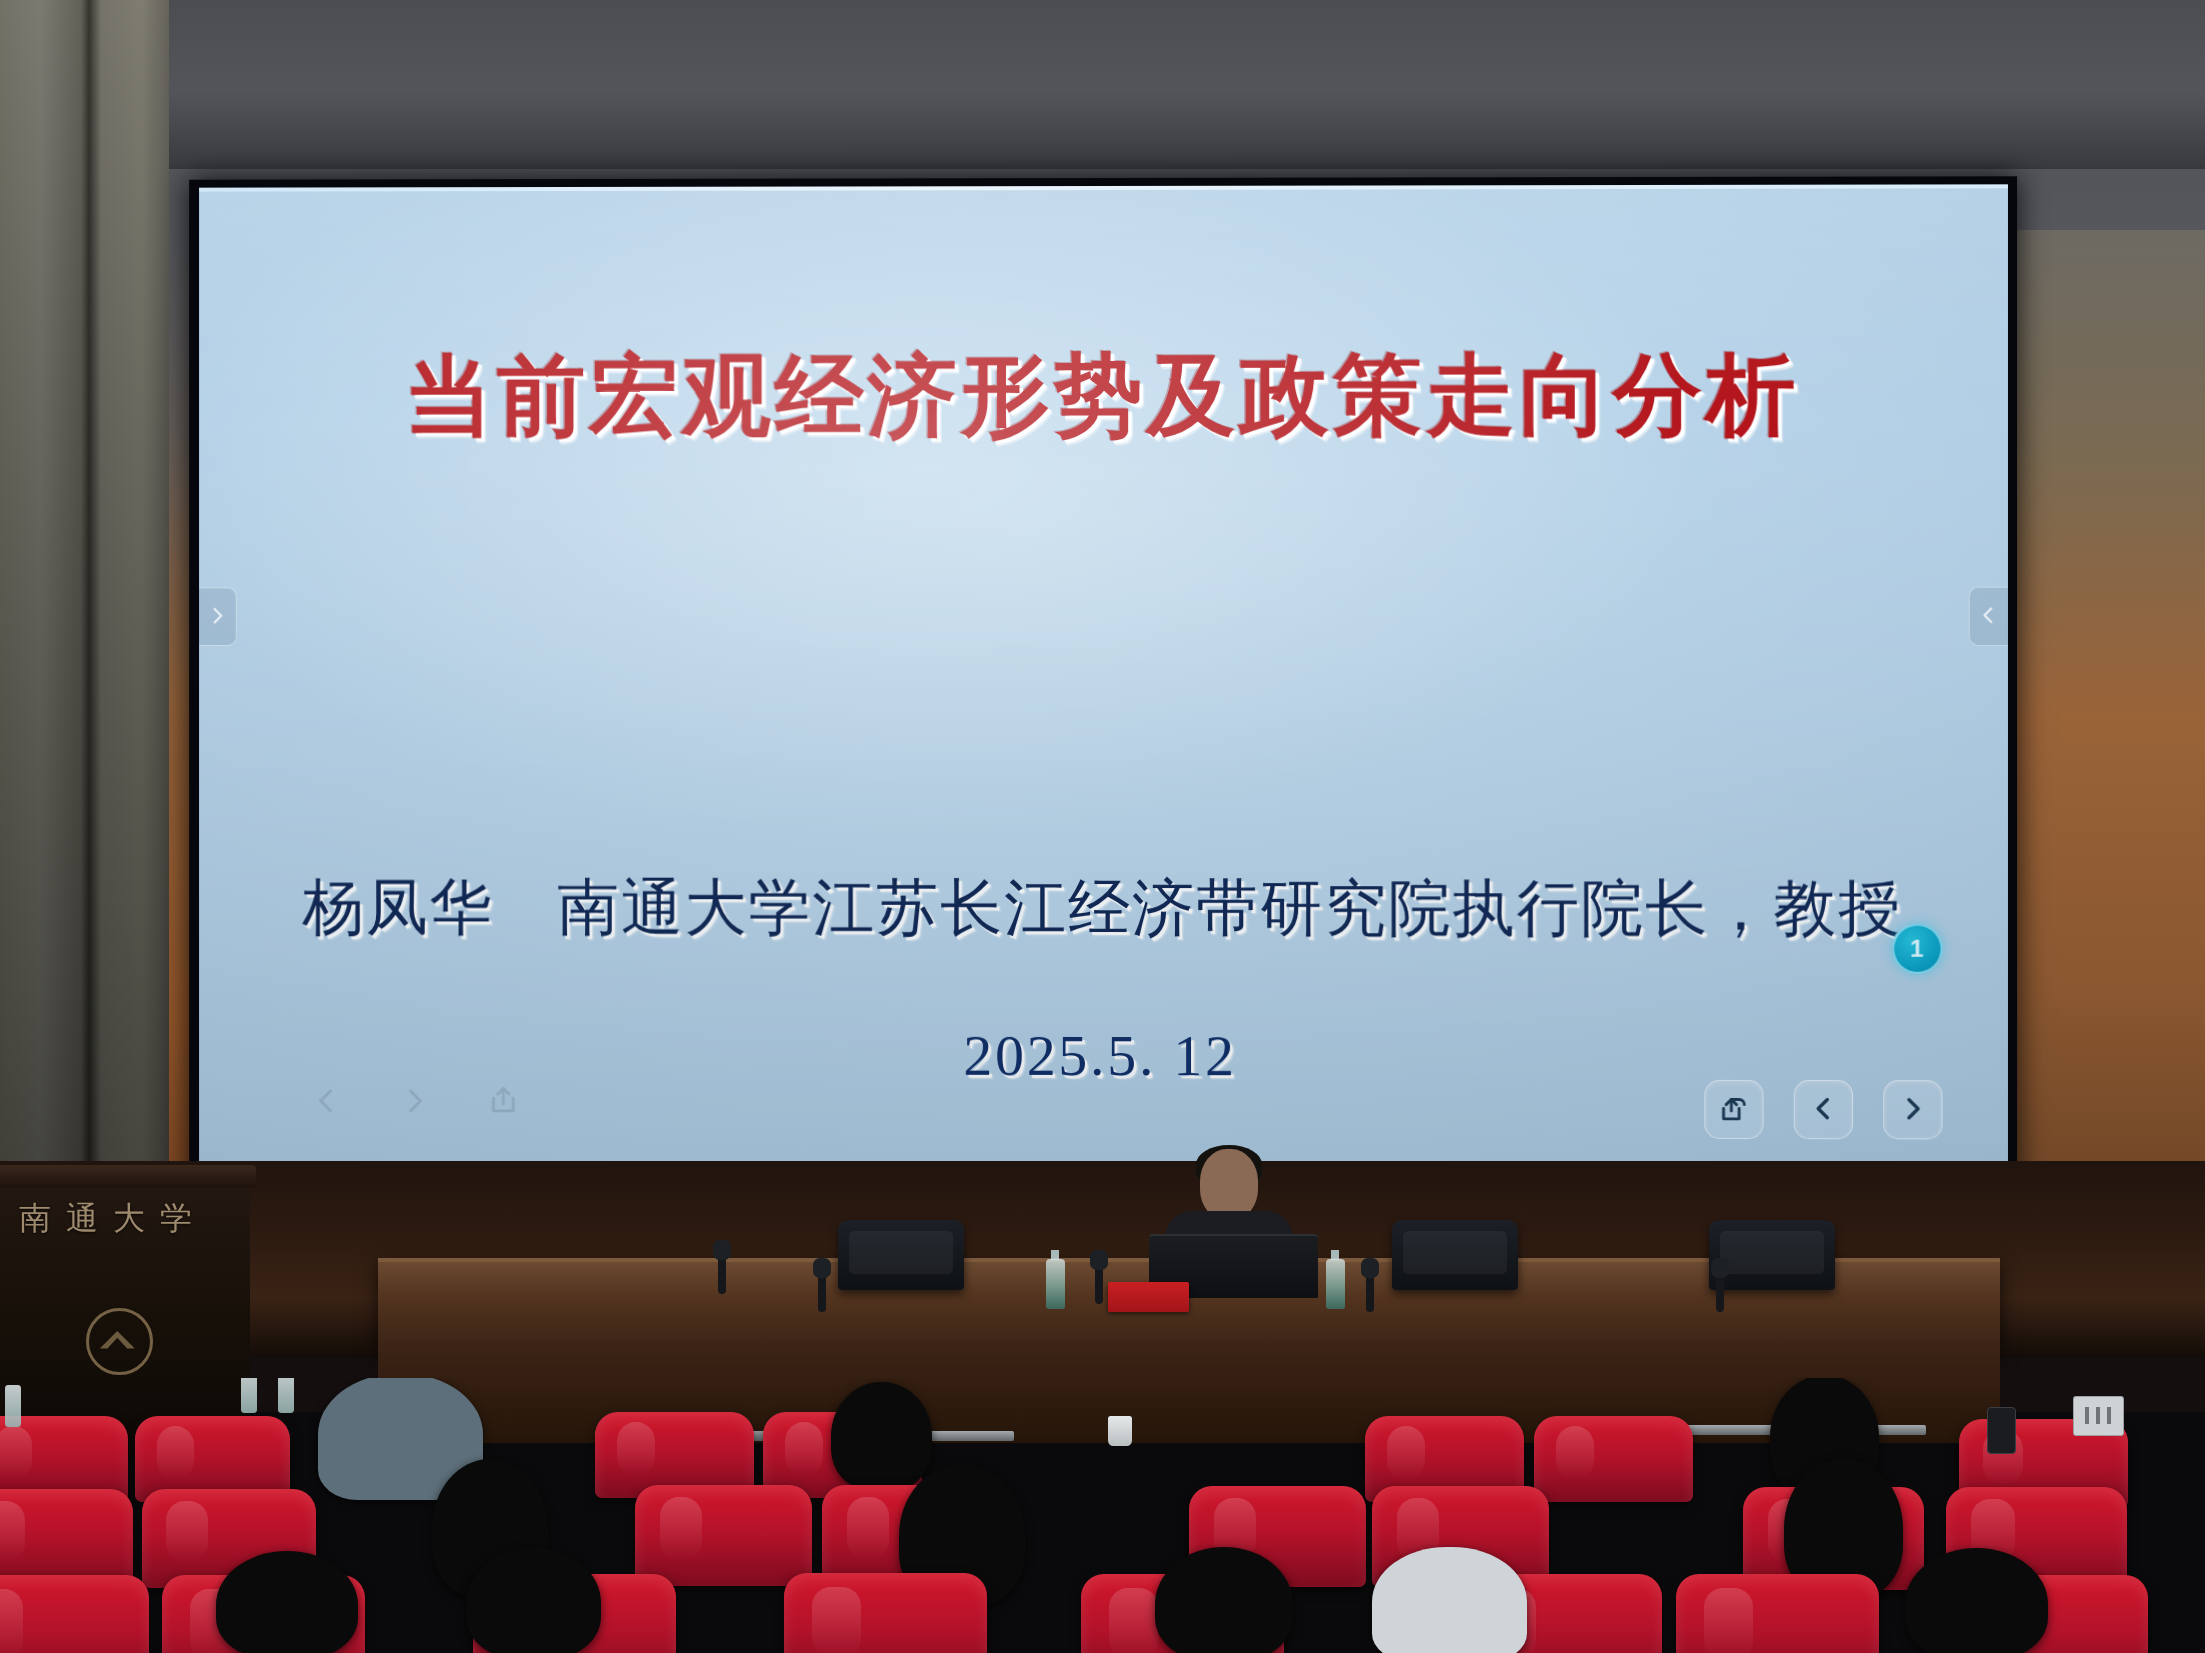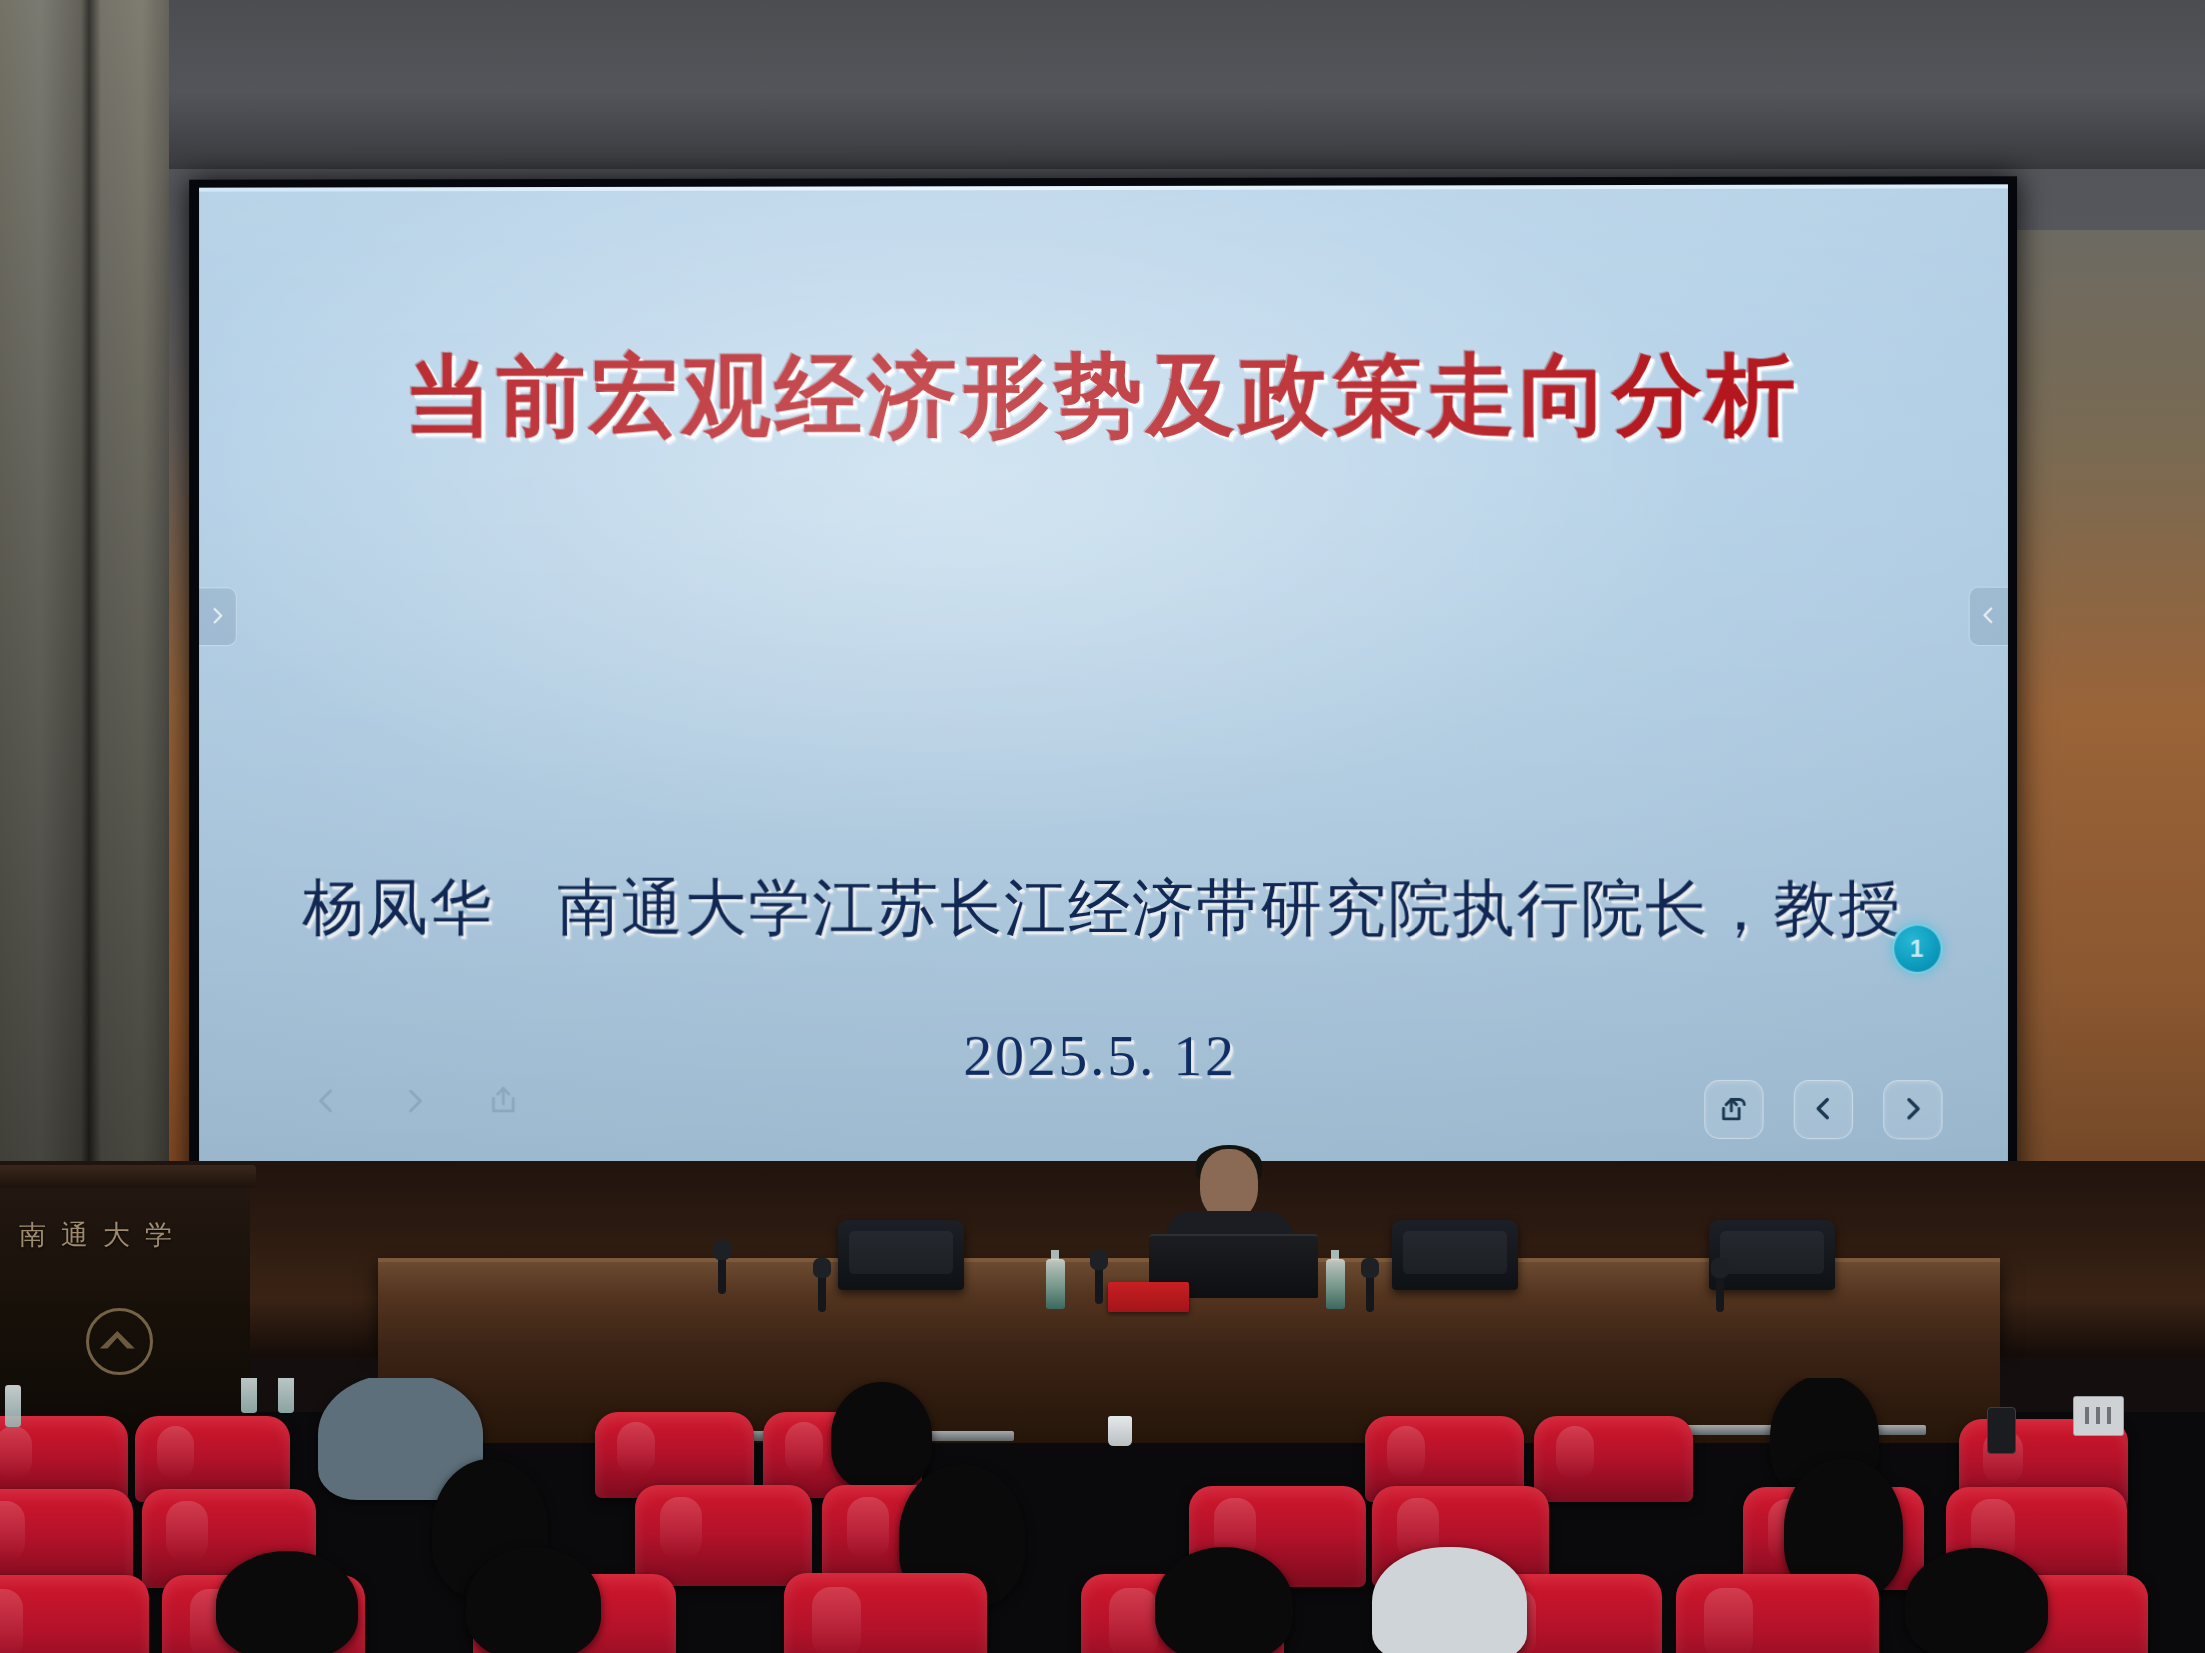--- a/index.html
+++ b/index.html
@@ -234,24 +234,23 @@
     border-radius:2.7px;
   }
   .lectern-top{
     position:absolute;left:-6.8px;top:1165px;width:263px;height:23px;
     background:linear-gradient(180deg,#3a271b,#1d130c);
     border-radius:4px;
   }
   .lectern-text{
     position:absolute;left:19px;top:1197px;width:223px;
     color:rgba(214,188,150,.72);
-    font-size:27px;letter-spacing:15px;
+    font-size:32px;letter-spacing:15px;
     font-family:Liberation Serif, serif;
     text-shadow:0 1.4px 2.7px rgba(0,0,0,.8);
-    margin-top:20px;
   }
   .lectern-emblem{
     position:absolute;left:86px;top:1308px;width:61px;height:61px;border-radius:50%;
     border:3.4px solid rgba(196,166,118,.55);
   }
   .lectern-emblem:after{
     content:"";position:absolute;left:10.8px;top:20px;width:35px;height:17.6px;
     background:rgba(196,166,118,.5);
     clip-path:polygon(0% 100%,50% 0%,100% 100%,78% 100%,50% 38%,22% 100%);
   }

